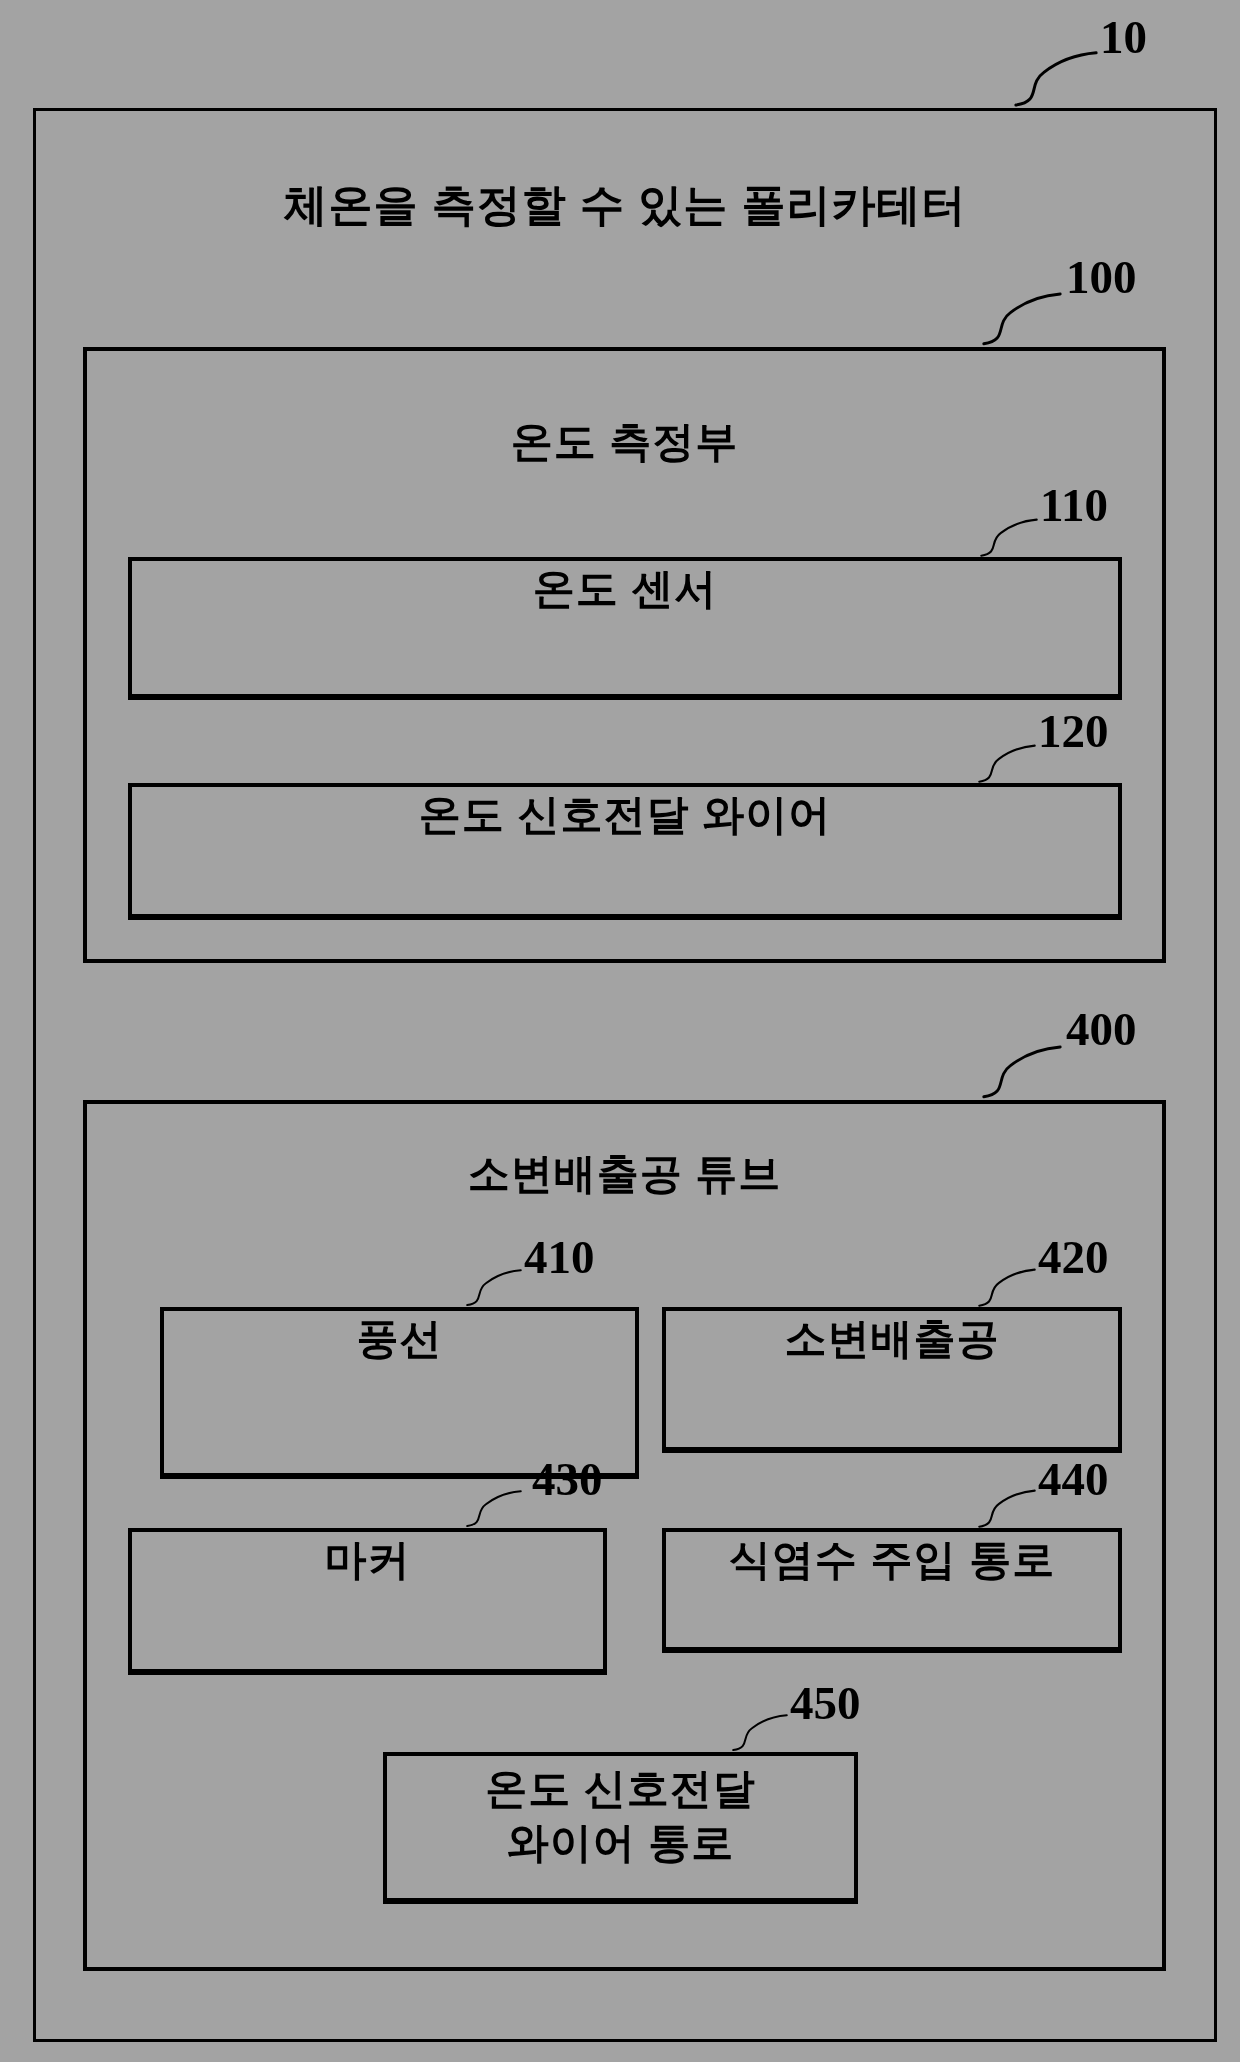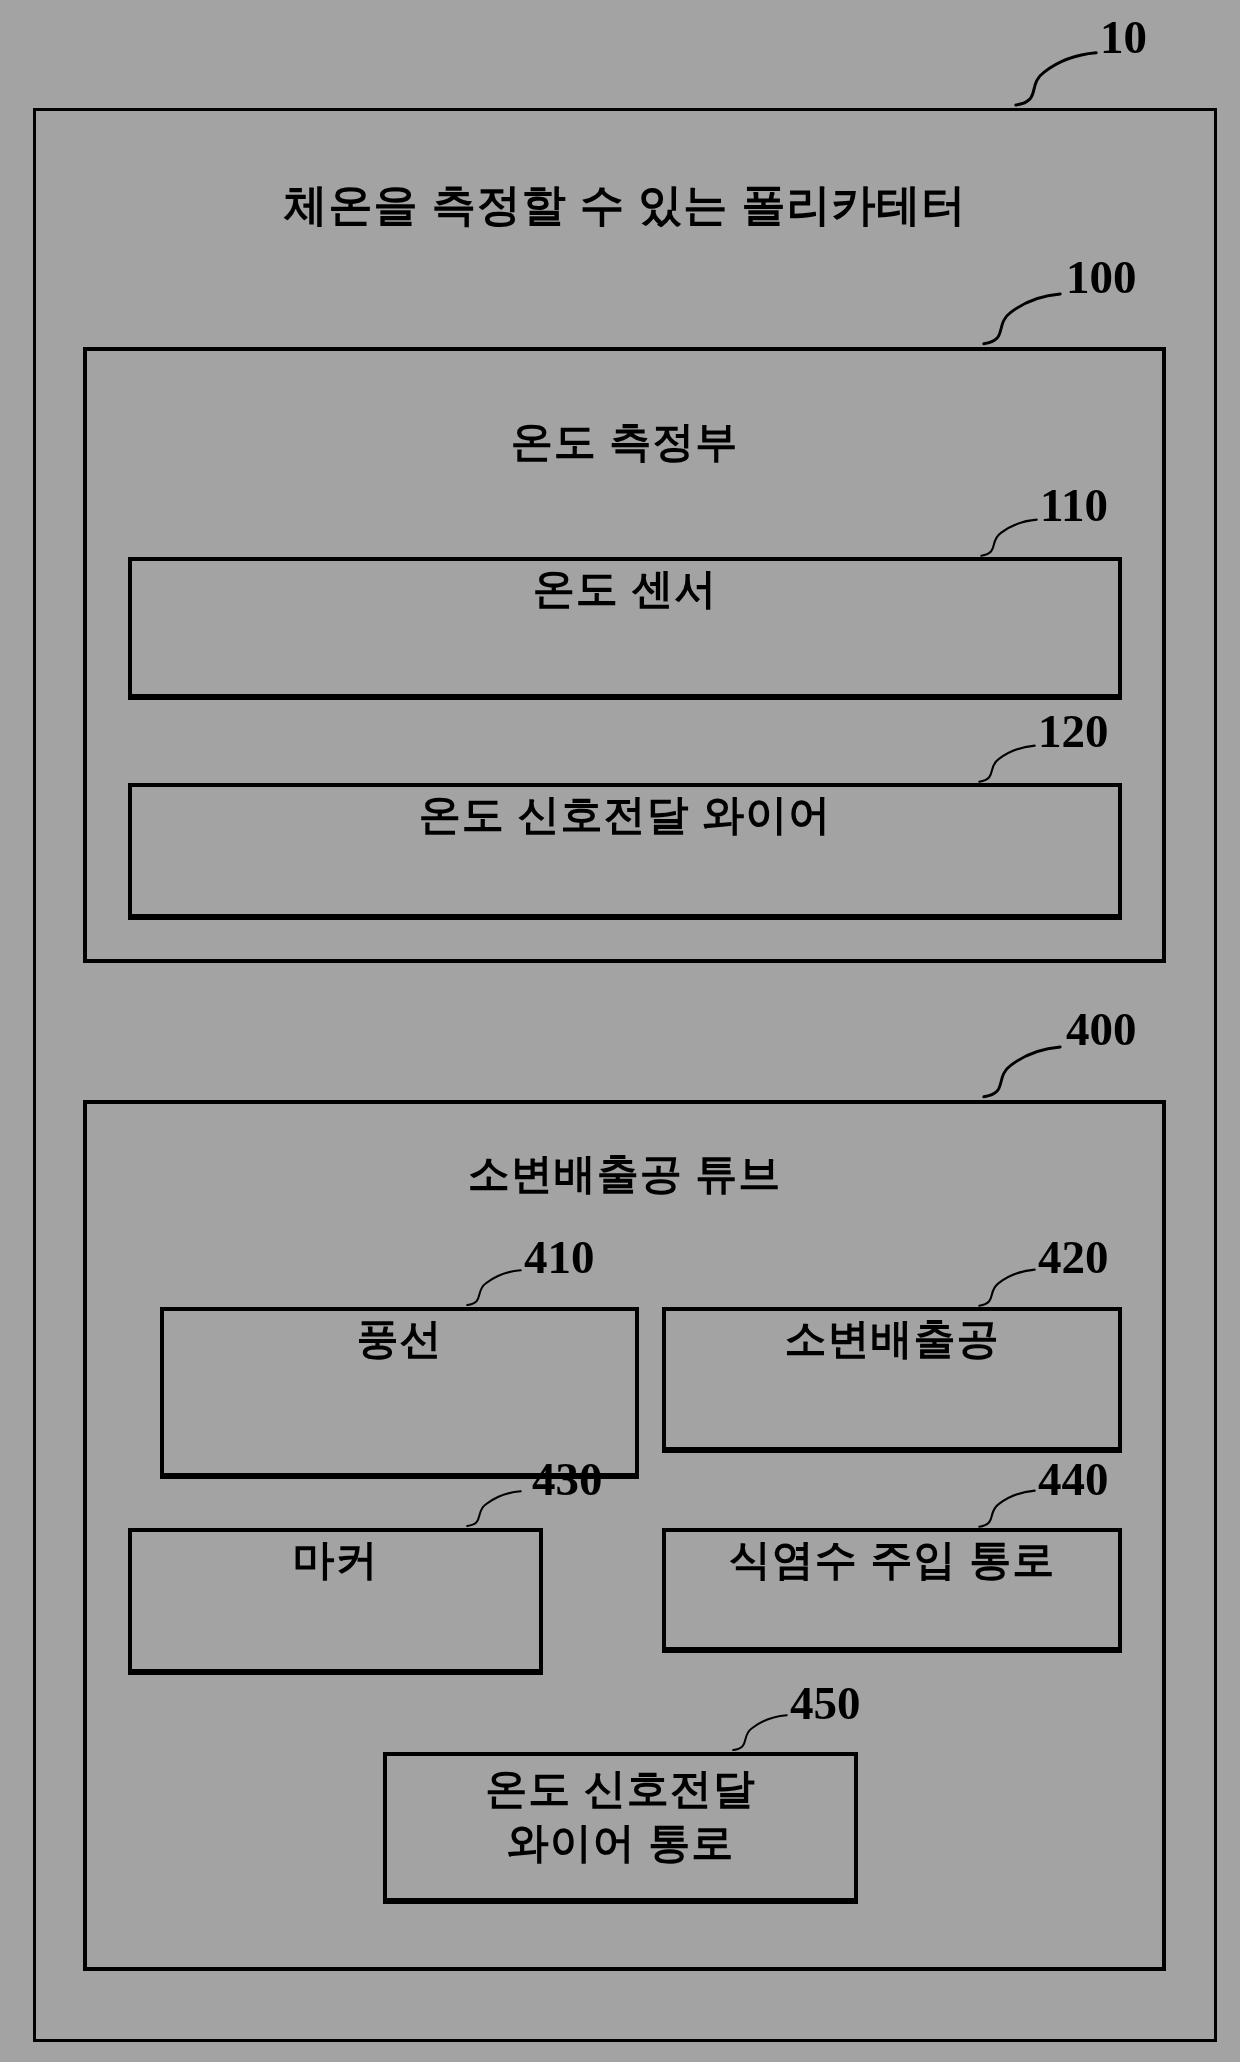--- a/index.html
+++ b/index.html
@@ -122,21 +122,21 @@
   </svg>
 
   <div class="abs leaf-box" style="left:662px; top:1307px; width:460px; height:146px;">
     <span class="kr">소변배출공</span>
   </div>
   <div class="abs ref-num" style="left:1038px; top:1234px;">420</div>
   <svg class="abs leader" style="left:978px; top:1266px;" width="58" height="42" viewBox="0 0 90 62">
     <path d="M2,60 C30,56 14,38 32,25 C46,14 64,6 88,4"></path>
   </svg>
 
-  <div class="abs leaf-box" style="left:128px; top:1528px; width:415px; height:147px;">
+  <div class="abs leaf-box" style="left:128px; top:1528px; width:479px; height:147px;">
     <span class="kr">마커</span>
   </div>
   <div class="abs ref-num" style="left:524px; top:1456px;margin-left:8px;">430</div>
   <svg class="abs leader" style="left:466px; top:1487px;" width="56" height="42" viewBox="0 0 90 62">
     <path d="M2,60 C30,56 14,38 32,25 C46,14 64,6 88,4"></path>
   </svg>
 
   <div class="abs leaf-box" style="left:662px; top:1528px; width:460px; height:125px;">
     <span class="kr">식염수 주입 통로</span>
   </div>

